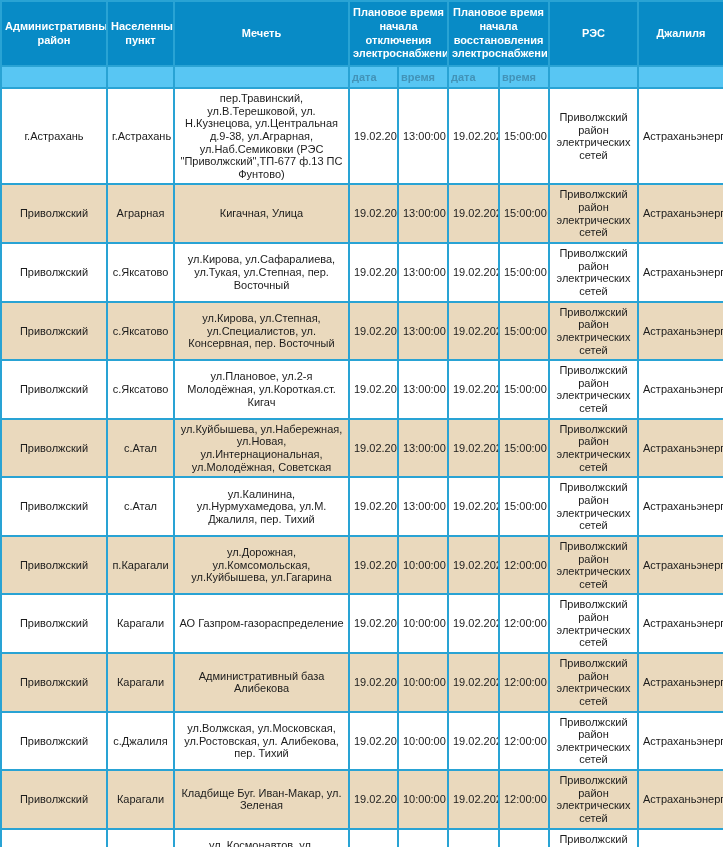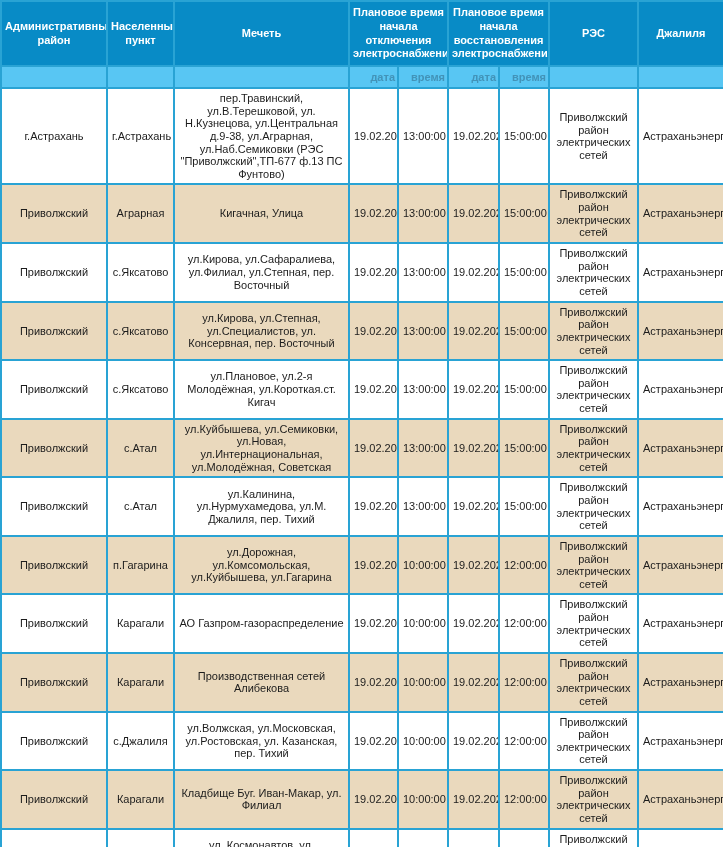--- a/index.html
+++ b/index.html
@@ -41,21 +41,21 @@
     line-height: 1.25;
     padding: 4px 3px;
     height: 45px;
   }
   
   thead tr.sub-header th {
     background: var(--subheader-bg);
     color: var(--subheader-text);
     font-size: 11px;
     font-weight: bold;
-    text-align: right;
+    text-align: left;
     vertical-align: middle;
     padding: 2px;
     height: 16px;
   }
   
   tbody td {
     background: var(--row-bg);
     color: var(--data-text);
     font-size: 11px;
     font-weight: normal;
@@ -126,21 +126,21 @@
           <td>19.02.2026</td>
           <td>13:00:00</td>
           <td>19.02.2026</td>
           <td>15:00:00</td>
           <td>Приволжский район электрических сетей</td>
           <td>Астраханьэнерго</td>
         </tr>
         <tr>
           <td>Приволжский</td>
           <td>с.Яксатово</td>
-          <td>ул.Кирова, ул.Сафаралиева, ул.Филиал, ул.Степная, пер. Восточный</td>
+          <td>ул.Кирова, ул.Сафаралиева, ул.Тукая, ул.Степная, пер. Восточный</td>
           <td>19.02.2026</td>
           <td>13:00:00</td>
           <td>19.02.2026</td>
           <td>15:00:00</td>
           <td>Приволжский район электрических сетей</td>
           <td>Астраханьэнерго</td>
         </tr>
         <tr class="alt">
           <td>Приволжский</td>
           <td>с.Яксатово</td>
@@ -159,42 +159,42 @@
           <td>19.02.2026</td>
           <td>13:00:00</td>
           <td>19.02.2026</td>
           <td>15:00:00</td>
           <td>Приволжский район электрических сетей</td>
           <td>Астраханьэнерго</td>
         </tr>
         <tr class="alt">
           <td>Приволжский</td>
           <td>с.Атал</td>
-          <td>ул.Куйбышева, ул.Семиковки, ул.Новая, ул.Интернациональная, ул.Молодёжная, Советская</td>
+          <td>ул.Куйбышева, ул.Набережная, ул.Новая, ул.Интернациональная, ул.Молодёжная, Советская</td>
           <td>19.02.2026</td>
           <td>13:00:00</td>
           <td>19.02.2026</td>
           <td>15:00:00</td>
           <td>Приволжский район электрических сетей</td>
           <td>Астраханьэнерго</td>
         </tr>
         <tr>
           <td>Приволжский</td>
           <td>с.Атал</td>
           <td>ул.Калинина, ул.Нурмухамедова, ул.М. Джалиля, пер. Тихий</td>
           <td>19.02.2026</td>
           <td>13:00:00</td>
           <td>19.02.2026</td>
           <td>15:00:00</td>
           <td>Приволжский район электрических сетей</td>
           <td>Астраханьэнерго</td>
         </tr>
         <tr class="alt">
           <td>Приволжский</td>
-          <td>п.Гагарина</td>
+          <td>п.Карагали</td>
           <td>ул.Дорожная, ул.Комсомольская, ул.Куйбышева, ул.Гагарина</td>
           <td>19.02.2026</td>
           <td>10:00:00</td>
           <td>19.02.2026</td>
           <td>12:00:00</td>
           <td>Приволжский район электрических сетей</td>
           <td>Астраханьэнерго</td>
         </tr>
         <tr>
           <td>Приволжский</td>
@@ -203,43 +203,43 @@
           <td>19.02.2026</td>
           <td>10:00:00</td>
           <td>19.02.2026</td>
           <td>12:00:00</td>
           <td>Приволжский район электрических сетей</td>
           <td>Астраханьэнерго</td>
         </tr>
         <tr class="alt">
           <td>Приволжский</td>
           <td>Карагали</td>
-          <td>Производственная сетей Алибекова</td>
+          <td>Административный база Алибекова</td>
           <td>19.02.2026</td>
           <td>10:00:00</td>
           <td>19.02.2026</td>
           <td>12:00:00</td>
           <td>Приволжский район электрических сетей</td>
           <td>Астраханьэнерго</td>
         </tr>
         <tr>
           <td>Приволжский</td>
           <td>с.Джалиля</td>
-          <td>ул.Волжская, ул.Московская, ул.Ростовская, ул. Казанская, пер. Тихий</td>
+          <td>ул.Волжская, ул.Московская, ул.Ростовская, ул. Алибекова, пер. Тихий</td>
           <td>19.02.2026</td>
           <td>10:00:00</td>
           <td>19.02.2026</td>
           <td>12:00:00</td>
           <td>Приволжский район электрических сетей</td>
           <td>Астраханьэнерго</td>
         </tr>
         <tr class="alt">
           <td>Приволжский</td>
           <td>Карагали</td>
-          <td>Кладбище Буг. Иван-Макар, ул. Филиал</td>
+          <td>Кладбище Буг. Иван-Макар, ул. Зеленая</td>
           <td>19.02.2026</td>
           <td>10:00:00</td>
           <td>19.02.2026</td>
           <td>12:00:00</td>
           <td>Приволжский район электрических сетей</td>
           <td>Астраханьэнерго</td>
         </tr>
         <tr>
           <td>Приволжский</td>
           <td>Фунтово</td>

